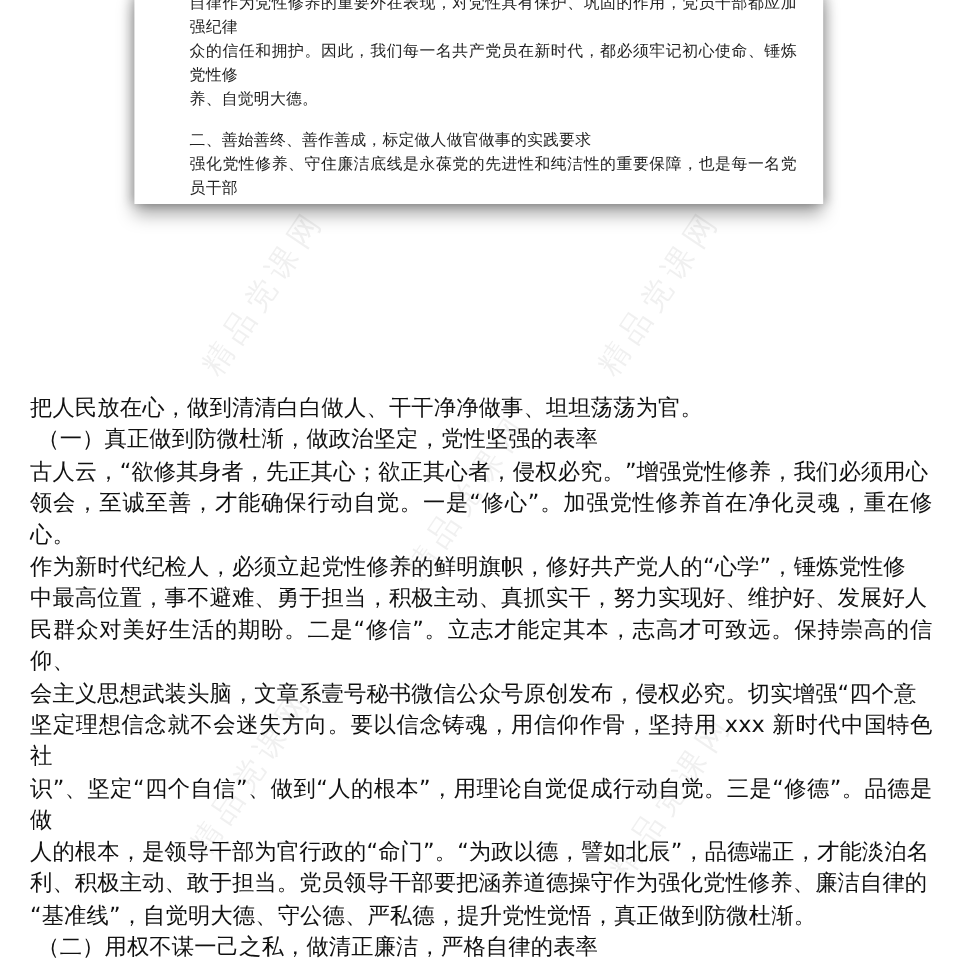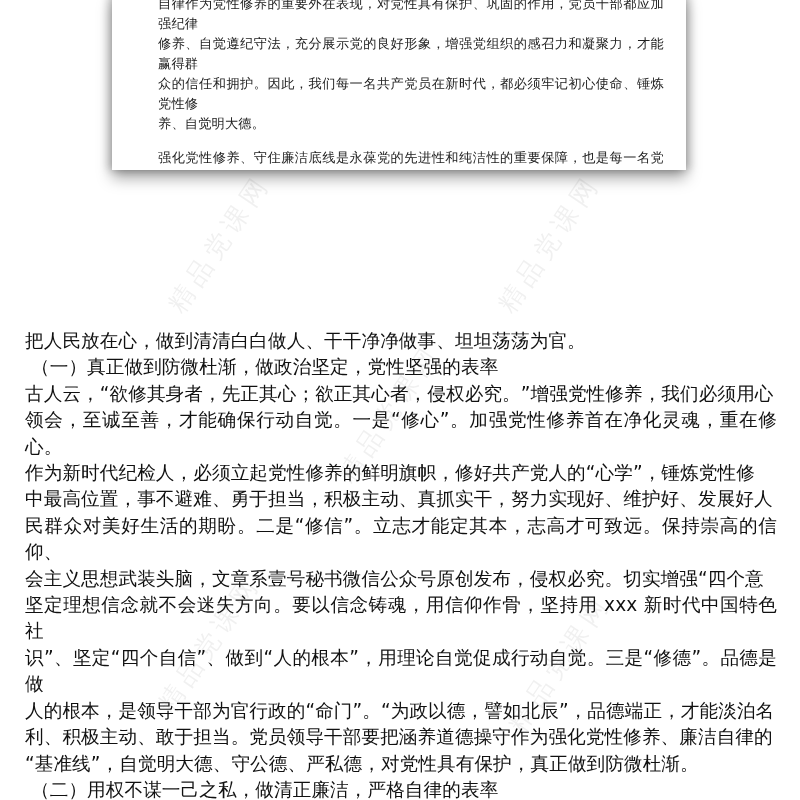--- a/index.html
+++ b/index.html
@@ -34,24 +34,24 @@
     text-align:justify; text-align-last:auto; letter-spacing:0.1px;
   }
   .main p.heading { padding-left:6px; }
 </style>
 </head>
 <body>
 
 <div class="card">
   <div class="card-inner">
     <p>自律作为党性修养的重要外在表现，对党性具有保护、巩固的作用，党员干部都应加强纪律</p>
-    <p>修养、自觉遵纪守法，充分展示党的良好形象，增强党组织的感召力和凝聚力，才能赢得群</p>
     <p>众的信任和拥护。因此，我们每一名共产党员在新时代，都必须牢记初心使命、锤炼党性修</p>
     <p>养、自觉明大德。</p>
     <div class="gap"></div>
+    <p>二、善始善终、善作善成，标定做人做官做事的实践要求</p>
     <p>强化党性修养、守住廉洁底线是永葆党的先进性和纯洁性的重要保障，也是每一名党员干部</p>
 
   </div>
 </div>
 
 <div class="watermark" style="left:160px; top:300px;">精品党课网</div>
 <div class="watermark" style="left:490px; top:300px;">精品党课网</div>
 <div class="watermark" style="left:330px; top:470px;">精品党课网</div>
 <div class="watermark" style="left:150px; top:700px;">精品党课网</div>
 <div class="watermark" style="left:500px; top:720px;">精品党课网</div>
@@ -62,16 +62,16 @@
   <p>古人云，“欲修其身者，先正其心；欲正其心者，侵权必究。”增强党性修养，我们必须用心</p>
   <p>领会，至诚至善，才能确保行动自觉。一是“修心”。加强党性修养首在净化灵魂，重在修心。</p>
   <p>作为新时代纪检人，必须立起党性修养的鲜明旗帜，修好共产党人的“心学”，锤炼党性修</p>
   <p>中最高位置，事不避难、勇于担当，积极主动、真抓实干，努力实现好、维护好、发展好人</p>
   <p>民群众对美好生活的期盼。二是“修信”。立志才能定其本，志高才可致远。保持崇高的信仰、</p>
   <p>会主义思想武装头脑，文章系壹号秘书微信公众号原创发布，侵权必究。切实增强“四个意</p>
   <p>坚定理想信念就不会迷失方向。要以信念铸魂，用信仰作骨，坚持用 xxx 新时代中国特色社</p>
   <p>识”、坚定“四个自信”、做到“人的根本”，用理论自觉促成行动自觉。三是“修德”。品德是做</p>
   <p>人的根本，是领导干部为官行政的“命门”。“为政以德，譬如北辰”，品德端正，才能淡泊名</p>
   <p>利、积极主动、敢于担当。党员领导干部要把涵养道德操守作为强化党性修养、廉洁自律的</p>
-  <p>“基准线”，自觉明大德、守公德、严私德，对党性具有保护，真正做到防微杜渐。</p>
+  <p>“基准线”，自觉明大德、守公德、严私德，提升党性觉悟，真正做到防微杜渐。</p>
   <p class="heading">（二）用权不谋一己之私，做清正廉洁，严格自律的表率</p>
 
 </div>
 
 </body></html>

